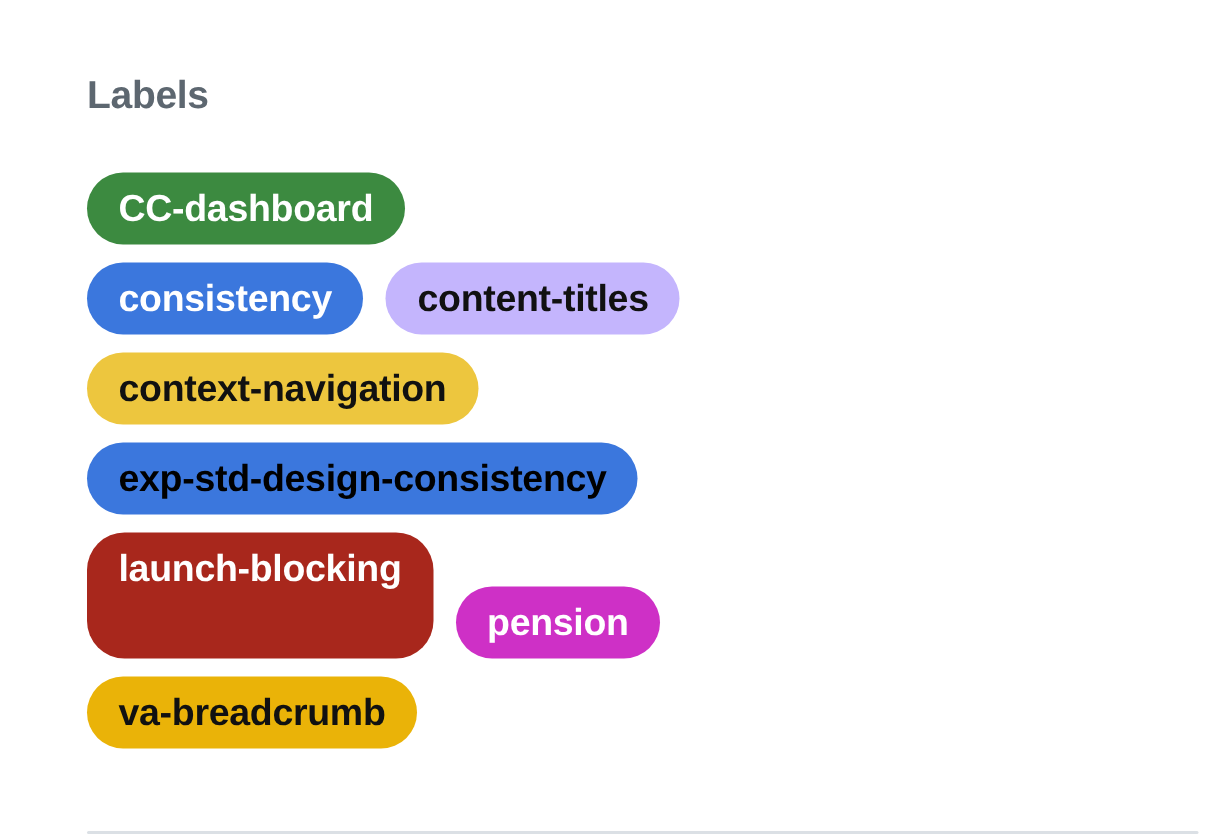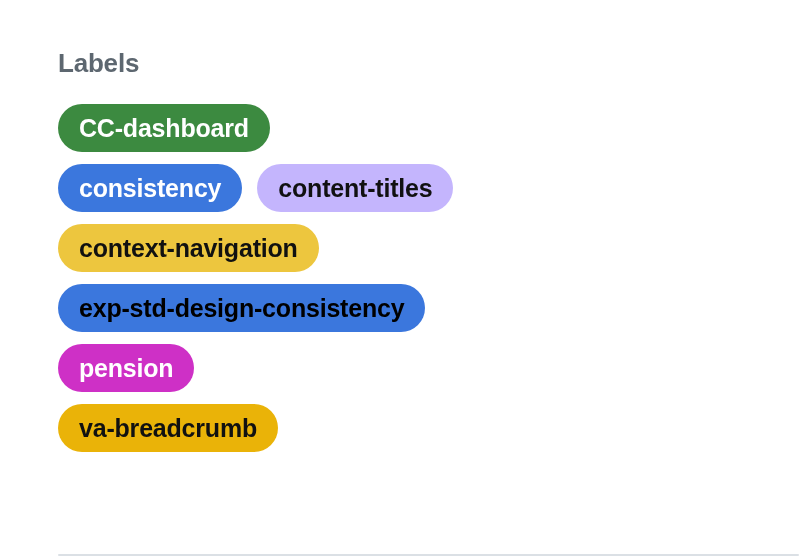--- a/index.html
+++ b/index.html
@@ -59,34 +59,35 @@
   }
 </style>
 </head>
 <body>
 
 <div class="panel">
   <h3 class="heading" style="color: rgb(93, 103, 112);">Labels</h3>
 
   <div class="pills" id="pills">
       <div class="pill-row">
-        <span class="pill" style="background: rgb(60, 138, 64); color: rgb(255, 255, 255);">CC-dashboard</span>
+        <span class="pill" style="background: rgb(60, 138, 64); color: rgb(255, 255, 255); margin-top: 11px;">CC-dashboard</span>
       </div>
       <div class="pill-row">
         <span class="pill" style="background: rgb(59, 119, 221); color: #ffffff;">consistency</span>
         <span class="pill" style="background: #c4b5fd; color: rgb(17, 17, 17);">content-titles</span>
       </div>
       <div class="pill-row">
         <span class="pill" style="background: rgb(237, 198, 62); color: rgb(17, 17, 17);">context-navigation</span>
       </div>
       <div class="pill-row">
         <span class="pill" style="background: rgb(59, 119, 221); color: #000000;">exp-std-design-consistency</span>
       </div>
       <div class="pill-row">
-        <span class="pill" style="background: rgb(206, 48, 198); color: rgb(255, 255, 255);">pension</span>
+        <span class="pill" style="background: rgb(168, 39, 28); color: rgb(255, 255, 255);">launch-blocking</span>
+        <span class="pill" style="background: rgb(206, 48, 198); color: rgb(255, 255, 255); margin-top: 36px;">pension</span>
       </div>
       <div class="pill-row">
         <span class="pill" style="background: #eab308; color: rgb(17, 17, 17);">va-breadcrumb</span>
       </div>
     </div>
 
   <div class="divider" style="background: rgb(219, 224, 229);"></div>
 </div>
 
 </body></html>

